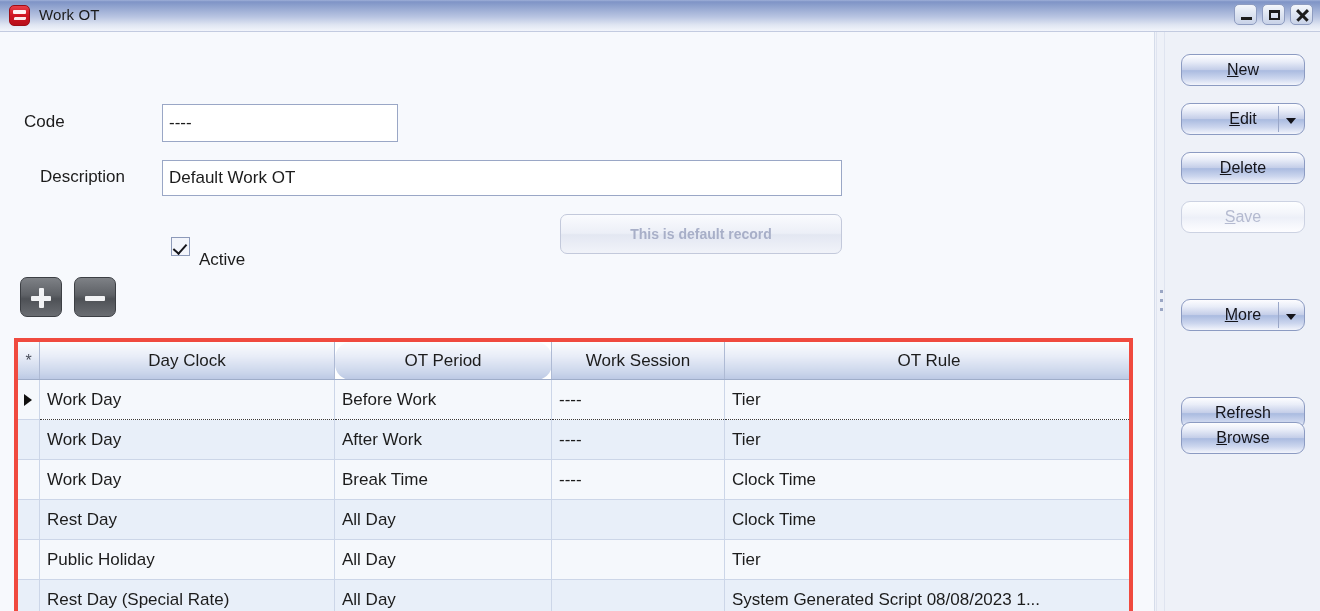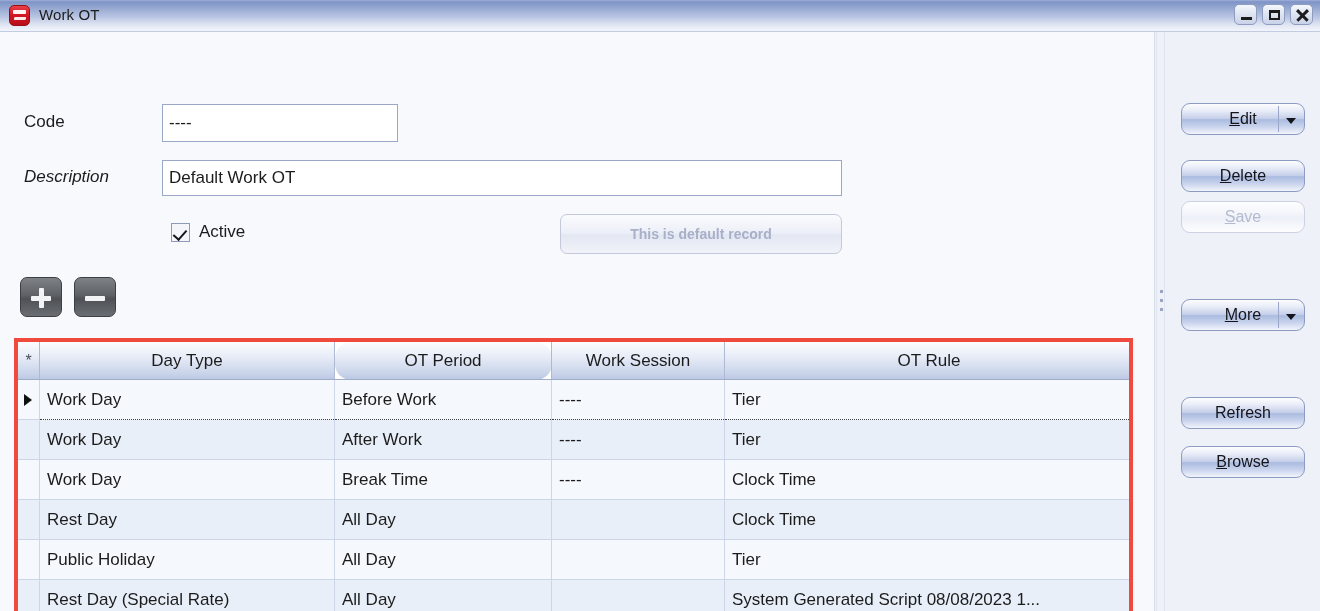--- a/index.html
+++ b/index.html
@@ -108,21 +108,21 @@
   .splitter .d1 { top: 258px; }
   .splitter .d2 { top: 267px; }
   .splitter .d3 { top: 276px; }
 
   
   .lbl {
     position: absolute;
     font-size: 17px; color: #1c1c1c;
   }
   .lbl-code { left: 24px; top: 80px; }
-  .lbl-desc { left: 24px; top: 135px; font-style: italic; }
+  .lbl-desc { left: 40px; top: 135px; }
 
   .field {
     position: absolute;
     background: #ffffff;
     border: 1px solid #9aa7c6;
     box-sizing: border-box;
     font-size: 17px; color: #1c1c1c;
     padding: 0 6px;
     display: flex; align-items: center;
     font-family: "Liberation Sans", sans-serif;
@@ -142,21 +142,21 @@
     position: relative;
   }
   .chk::after {
     content: "";
     position: absolute; left: 4px; top: 3px;
     width: 6px; height: 11px;
     border: solid #15151a;
     border-width: 0 2.2px 2.2px 0;
     transform: rotate(42deg);
   }
-  .chk-lbl { font-size: 17px; color: #1c1c1c; }
+  .chk-lbl { font-size: 17px; color: #1c1c1c; margin-top: 28px; }
 
   .default-btn {
     position: absolute; left: 560px; top: 182px;
     width: 282px; height: 40px;
     border: 1px solid #c3c9db;
     border-radius: 7px;
     background: linear-gradient(to bottom, #fafbfe 0%, #eceff7 48%, #e3e7f2 52%, #f1f3f9 100%);
     color: #a8afc8;
     font-size: 14px; font-weight: bold;
     display: flex; align-items: center; justify-content: center;
@@ -341,21 +341,21 @@
     </div>
 
     <div class="grid-outer">
       <div class="grid">
         <table class="g">
           <thead>
             <tr>
               <th class="sel">
                 <span class="star">*</span>
               </th>
-              <th class="col-daytype">Day Type</th>
+              <th class="col-daytype">Day Clock</th>
               <th class="col-otperiod">OT Period</th>
               <th class="col-session">Work Session</th>
               <th class="col-otrule">OT Rule</th>
             </tr>
           </thead>
           <tbody>
             <tr class="r-odd current">
               <td class="sel">
                   <span class="tri"></span>
                 </td>
@@ -405,37 +405,40 @@
     </div>
   </div>
 
   <div class="splitter">
     <span class="dot d1"></span>
       <span class="dot d2"></span>
       <span class="dot d3"></span>
   </div>
 
   <div class="side">
+    <div class="sbtn" style="top:22px">
+        <span><u>N</u>ew</span>
+      </div>
     <div class="sbtn" style="top:71px">
         <span><u>E</u>dit</span>
         <span class="split"></span>
         <span class="arw"></span>
       </div>
-    <div class="sbtn" style="top:128px">
+    <div class="sbtn" style="top:120px">
         <span><u>D</u>elete</span>
       </div>
     <div class="sbtn disabled" style="top:169px">
         <span><u>S</u>ave</span>
       </div>
     <div class="sbtn" style="top:267px">
         <span><u>M</u>ore</span>
         <span class="split"></span>
         <span class="arw"></span>
       </div>
     <div class="sbtn" style="top:365px">
         <span>Refresh</span>
       </div>
-    <div class="sbtn" style="top:414px">
+    <div class="sbtn" style="top:390px">
         <span><u>B</u>rowse</span>
       </div>
   </div>
 
 </div>
 
 </body></html>

